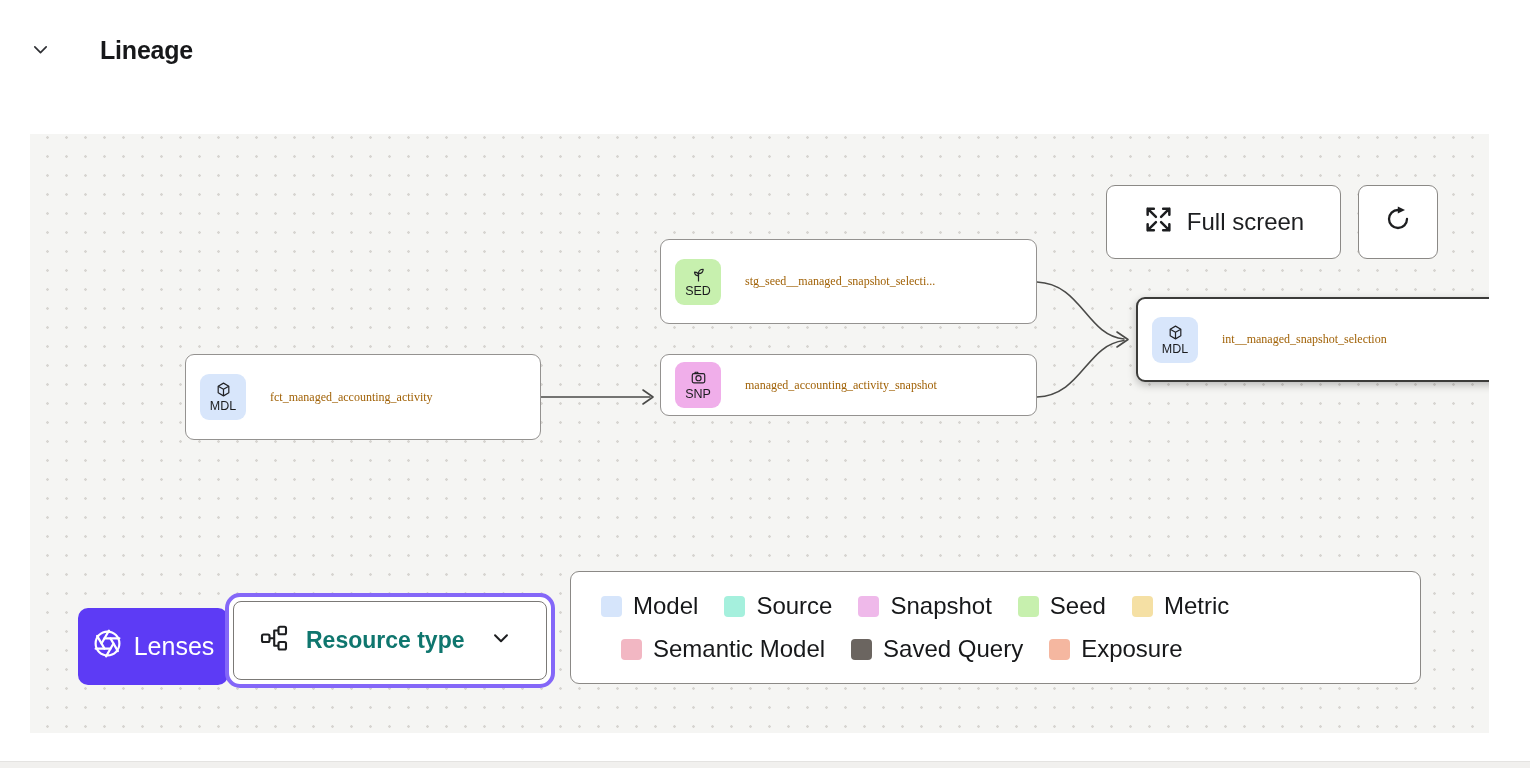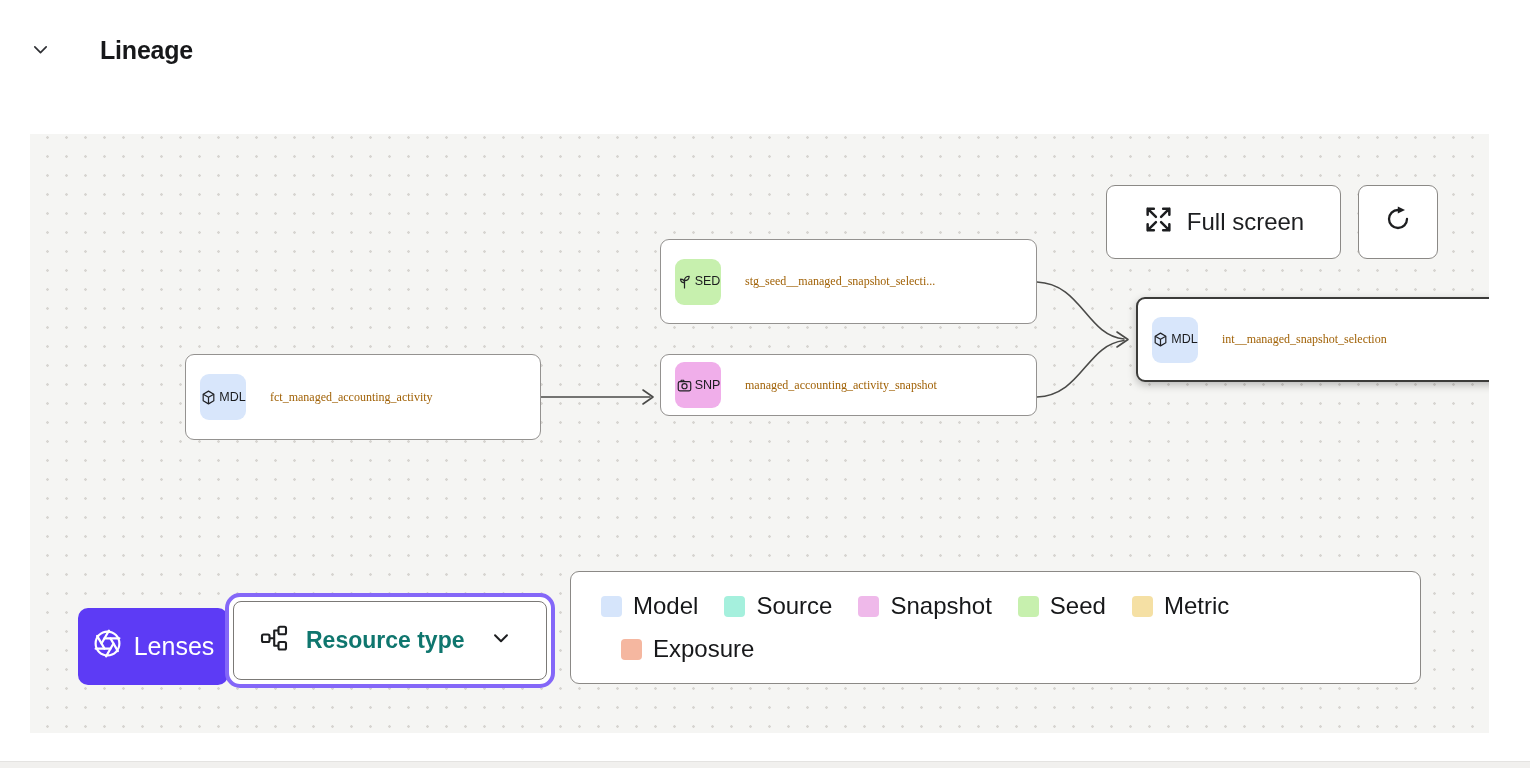--- a/index.html
+++ b/index.html
@@ -33,21 +33,21 @@
 
   
   .node {
     position:absolute; background:#fff; border:1px solid #949290; border-radius:9px;
     display:flex; align-items:center; gap:24px; padding:0 14px; cursor:pointer;
   }
   .node.selected { border:2px solid #3b3b39; box-shadow:0 3px 9px rgba(0,0,0,.25); }
   .node-label { font-size:12px; color:#a16207; white-space:nowrap;font-family:Liberation Serif, serif; }
   .badge {
     width:46px; height:46px; border-radius:9px; flex:0 0 auto;
-    display:flex; flex-direction:row; align-items:center; justify-content:center; gap:2px;
+    display:flex; flex-direction:column; align-items:center; justify-content:center; gap:2px;
   }
   .badge svg { width:17px; height:17px; display:block; }
   .badge-text { font-size:12.5px; line-height:1; color:#1b1c1e; }
 
   .node-seed { left:630px;  top:105px; width:377px; height:85px; }
   .node-fct  { left:155px;  top:220px; width:356px; height:86px; }
   .node-snp  { left:630px;  top:220px; width:377px; height:62px; }
   .node-int  { left:1106px; top:163px; width:384px; height:85px; }
 
   .edges { position:absolute; left:0; top:0; width:1459px; height:599px; pointer-events:none; }
@@ -235,20 +235,28 @@
         <span class="swatch" style="background-color: rgb(199, 240, 174);"></span>
         <span>Seed</span>
       </div>
       <div class="legend-item">
         <span class="swatch" style="background-color: rgb(245, 224, 164);"></span>
         <span>Metric</span>
       </div>
     </div>
     <div class="legend-row second">
       <div class="legend-item">
+        <span class="swatch" style="background-color: rgb(242, 183, 195);"></span>
+        <span>Semantic Model</span>
+      </div>
+      <div class="legend-item">
+        <span class="swatch" style="background-color: rgb(107, 101, 96);"></span>
+        <span>Saved Query</span>
+      </div>
+      <div class="legend-item">
         <span class="swatch" style="background-color: rgb(245, 183, 160);"></span>
         <span>Exposure</span>
       </div>
     </div>
   </div>
 
 </div>
 
 <div class="footer-bar"></div>
 

